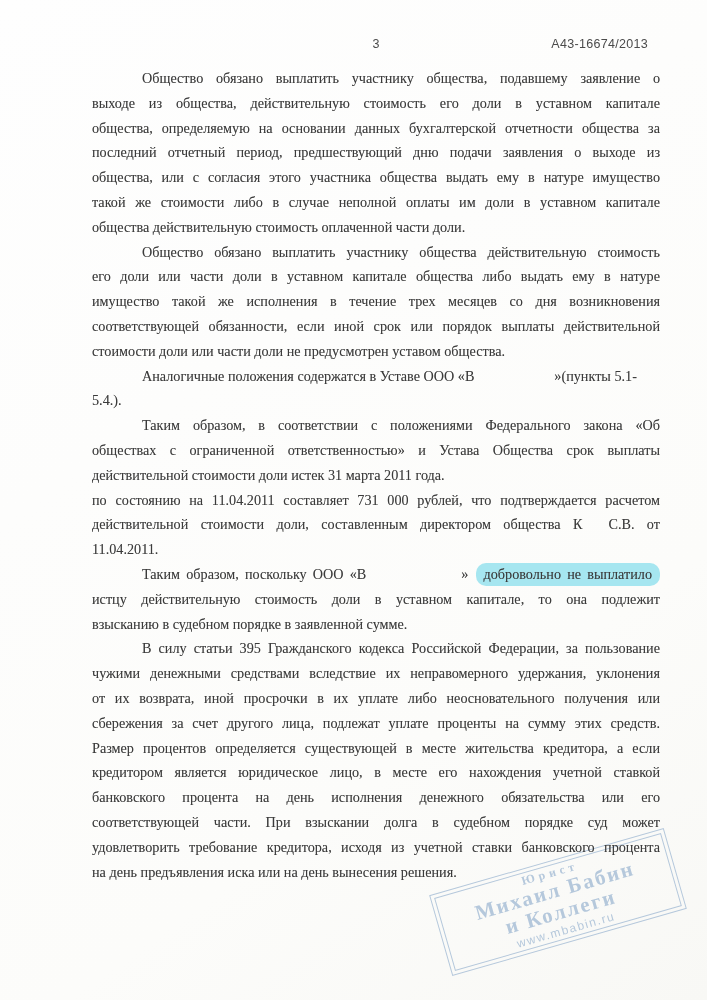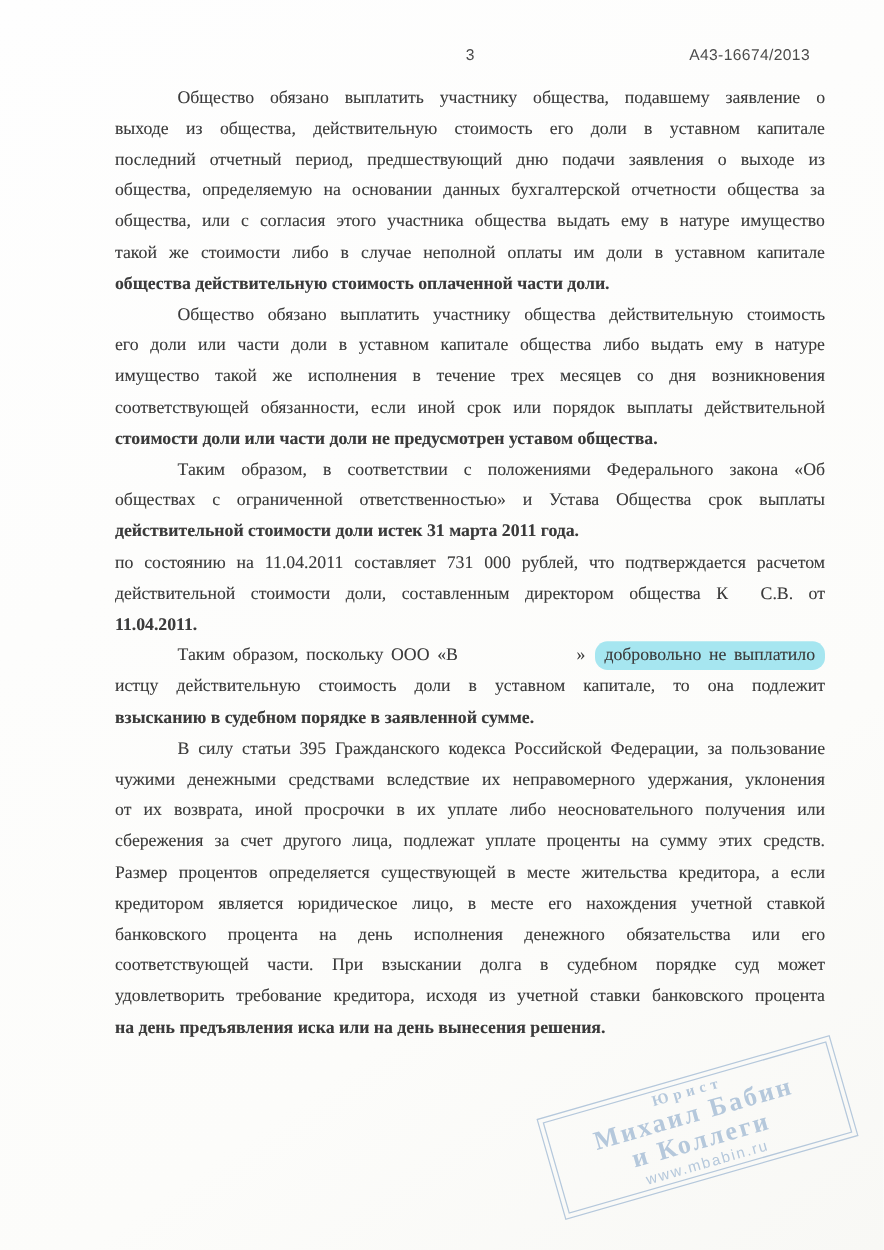--- a/index.html
+++ b/index.html
@@ -21,21 +21,21 @@
 
   
   .doc {
     position:absolute; top:66px; left:92px; width:568px; z-index:2;
     font-size:14.2px; line-height:24.8px; color:var(--ink,#3b3b3b);
     text-shadow:0 0 .4px rgba(60,60,60,.35);
   }
   .para { margin:0; }
   .line { text-align:justify; text-align-last:justify; }
   .line.first { padding-left:50px; }
-  .line.last, .line.noj { text-align:right; text-align-last:left;font-weight:bold; }
+  .line.last, .line.noj { text-align:right; text-align-last:left; }
   .gap { display:inline-block; height:1px; }
   .hl {
     background:var(--hl,#a6e6f0);
     border-radius:10px;
     padding:3px 8px 4px;
     margin-left:1px;
     margin-top:28px;
   }
 
   
@@ -65,32 +65,36 @@
 
   <div class="hdr">
     <span class="pnum">3</span>
     <span class="case">А43-16674/2013</span>
   </div>
 
   <div class="doc" id="doc-body">
       <div class="para">
         <div class="line first"><span>Общество обязано выплатить участнику общества, подавшему заявление о</span></div>
         <div class="line"><span>выходе из общества, действительную стоимость его доли в уставном капитале</span></div>
+        <div class="line"><span>общества, определяемую на основании данных бухгалтерской отчетности общества за</span></div>
         <div class="line"><span>последний отчетный период, предшествующий дню подачи заявления о выходе из</span></div>
-        <div class="line"><span>общества, определяемую на основании данных бухгалтерской отчетности общества за</span></div>
         <div class="line"><span>общества, или с согласия этого участника общества выдать ему в натуре имущество</span></div>
         <div class="line"><span>такой же стоимости либо в случае неполной оплаты им доли в уставном капитале</span></div>
         <div class="line last"><span>общества действительную стоимость оплаченной части доли.</span></div>
       </div>
       <div class="para">
         <div class="line first"><span>Общество обязано выплатить участнику общества действительную стоимость</span></div>
         <div class="line"><span>его доли или части доли в уставном капитале общества либо выдать ему в натуре</span></div>
         <div class="line"><span>имущество такой же исполнения в течение трех месяцев со дня возникновения</span></div>
         <div class="line"><span>соответствующей обязанности, если иной срок или порядок выплаты действительной</span></div>
         <div class="line last"><span>стоимости доли или части доли не предусмотрен уставом общества.</span></div>
+      </div>
+      <div class="para">
+        <div class="line first noj"><span>Аналогичные положения содержатся в Уставе ООО «В</span><span class="gap" style="width: 80px;"></span><span>»(пункты 5.1-</span></div>
+        <div class="line last"><span>5.4.).</span></div>
       </div>
       <div class="para">
         <div class="line first"><span>Таким образом, в соответствии с положениями Федерального закона «Об</span></div>
         <div class="line"><span>обществах с ограниченной ответственностью» и Устава Общества срок выплаты</span></div>
         <div class="line last"><span>действительной стоимости доли истек 31 марта 2011 года.</span></div>
       </div>
       <div class="para">
         <div class="line"><span>по состоянию на 11.04.2011 составляет 731 000 рублей, что подтверждается расчетом</span></div>
         <div class="line"><span>действительной стоимости доли, составленным директором общества К</span><span class="gap" style="width: 26px;"></span><span>С.В. от</span></div>
         <div class="line last"><span>11.04.2011.</span></div>

